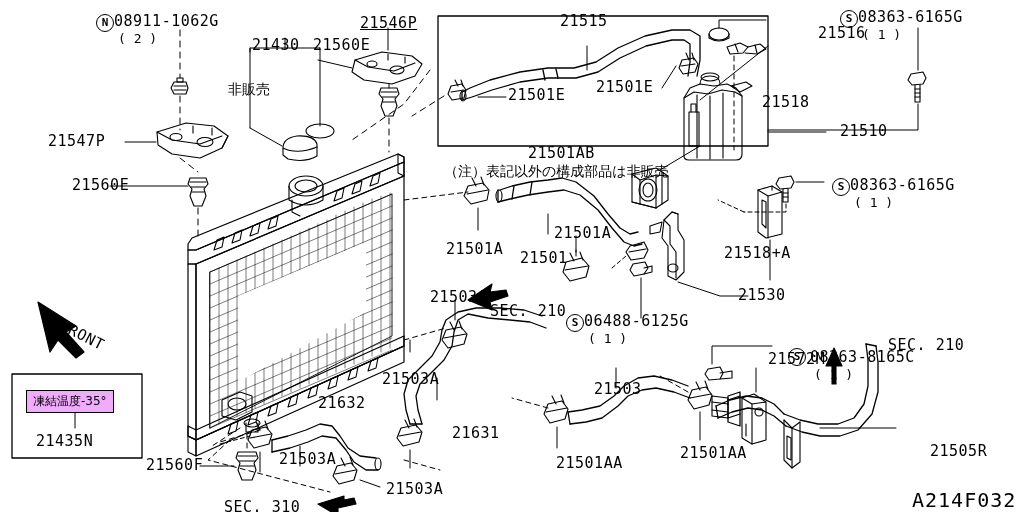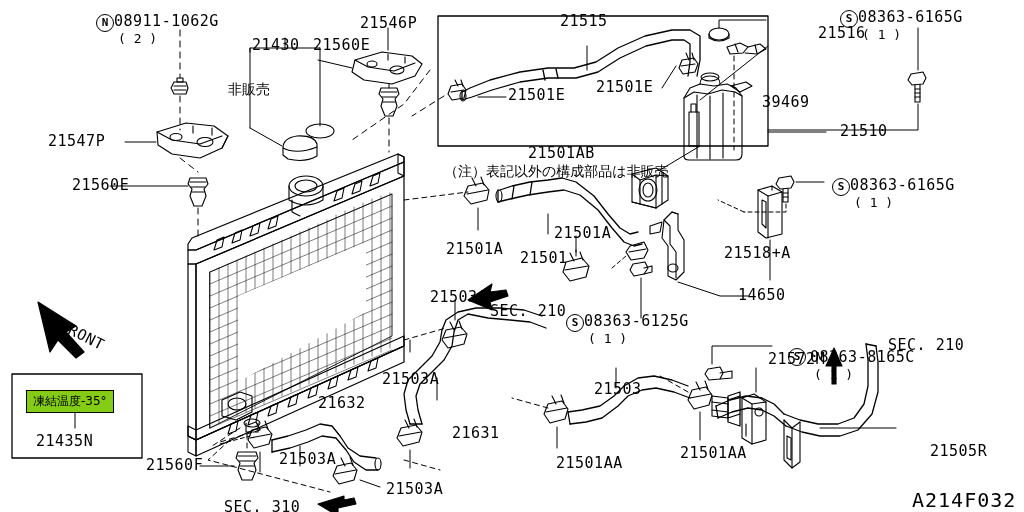--- a/index.html
+++ b/index.html
@@ -14,21 +14,21 @@
   .lbl.jp{font-family:"DejaVu Sans",sans-serif;font-size:14px;letter-spacing:0px;}
   .qty{position:absolute;font-family:"DejaVu Sans Mono",monospace;
        font-size:13px;color:#000;white-space:nowrap;}
   .drawno{position:absolute;font-family:"DejaVu Sans Mono",monospace;
           font-size:20px;letter-spacing:1px;}
   .symcircle{position:absolute;width:16px;height:16px;border:1.4px solid #000;
              border-radius:50%;font-family:"DejaVu Sans Mono",monospace;
              font-size:11px;font-weight:bold;text-align:center;line-height:15px;}
   .coollabel{position:absolute;border:1.6px solid #000;padding:2px 6px;
              font-family:"DejaVu Sans",sans-serif;font-size:12px;
-             letter-spacing:0px;background:#84cc16;white-space:nowrap;}
+             letter-spacing:0px;background:#f0abfc;white-space:nowrap;}
 </style>
 </head>
 <body>
 
 <div id="stage">
 
 <svg id="diagram" viewBox="0 0 1024 512">
   <g fill="none" stroke="#000" stroke-width="1.1" stroke-linejoin="round" stroke-linecap="round">
 
     <rect x="438" y="16" width="330" height="130" stroke-width="1.3"></rect>
@@ -474,48 +474,48 @@
 <div class="lbl" style="left:114px;top:14px;">08911-1062G</div>
 <div class="qty" style="left:118px;top:31px;">( 2 )</div>
 
 <div class="lbl" style="left:48px;top:134px;">21547P</div>
 <div class="lbl" style="left:72px;top:178px;">21560E</div>
 
 <div class="lbl" style="left:252px;top:38px;">21430</div>
 <div class="lbl jp" style="left:228px;top:82px;">非販売</div>
 <div class="lbl" style="left:313px;top:38px;">21560E</div>
 
-<div class="lbl" style="left:360px;top:16px;">21546P</div>
+<div class="lbl" style="left:360px;top:16px;text-decoration:underline;">21546P</div>
 
 <div class="lbl" style="left:560px;top:14px;">21515</div>
 <div class="lbl" style="left:508px;top:88px;">21501E</div>
 <div class="lbl" style="left:596px;top:80px;">21501E</div>
 <div class="lbl jp" style="left:444px;top:122px;margin-top:42px;">（注）表記以外の構成部品は非販売</div>
 
 <div class="lbl" style="left:770px;top:26px;padding-left:48px;">21516</div>
-<div class="lbl" style="left:762px;top:95px;">39469</div>
+<div class="lbl" style="left:762px;top:95px;">21518</div>
 <div class="lbl" style="left:840px;top:124px;">21510</div>
 
 <div class="lbl" style="left:858px;top:10px;">08363-6165G</div>
 <div class="qty" style="left:862px;top:27px;">( 1 )</div>
 
 <div class="lbl" style="left:528px;top:146px;">21501AB</div>
 
 <div class="lbl" style="left:446px;top:242px;">21501A</div>
 <div class="lbl" style="left:554px;top:226px;">21501A</div>
 <div class="lbl" style="left:508px;top:251px;margin-left:12px;">21501</div>
 <div class="lbl" style="left:490px;top:304px;">SEC. 210</div>
 
 <div class="lbl" style="left:850px;top:178px;">08363-6165G</div>
 <div class="qty" style="left:854px;top:195px;">( 1 )</div>
 
 <div class="lbl" style="left:724px;top:246px;">21518+A</div>
-<div class="lbl" style="left:738px;top:288px;">14650</div>
-
-<div class="lbl" style="left:584px;top:314px;">08363-6125G</div>
+<div class="lbl" style="left:738px;top:288px;">21530</div>
+
+<div class="lbl" style="left:584px;top:314px;">06488-6125G</div>
 <div class="qty" style="left:588px;top:331px;">( 1 )</div>
 
 <div class="lbl" style="left:430px;top:290px;">21503A</div>
 <div class="lbl" style="left:382px;top:372px;">21503A</div>
 <div class="lbl" style="left:279px;top:452px;">21503A</div>
 <div class="lbl" style="left:386px;top:482px;">21503A</div>
 
 <div class="lbl" style="left:318px;top:396px;">21632</div>
 <div class="lbl" style="left:452px;top:426px;">21631</div>
 <div class="lbl" style="left:594px;top:382px;">21503</div>

